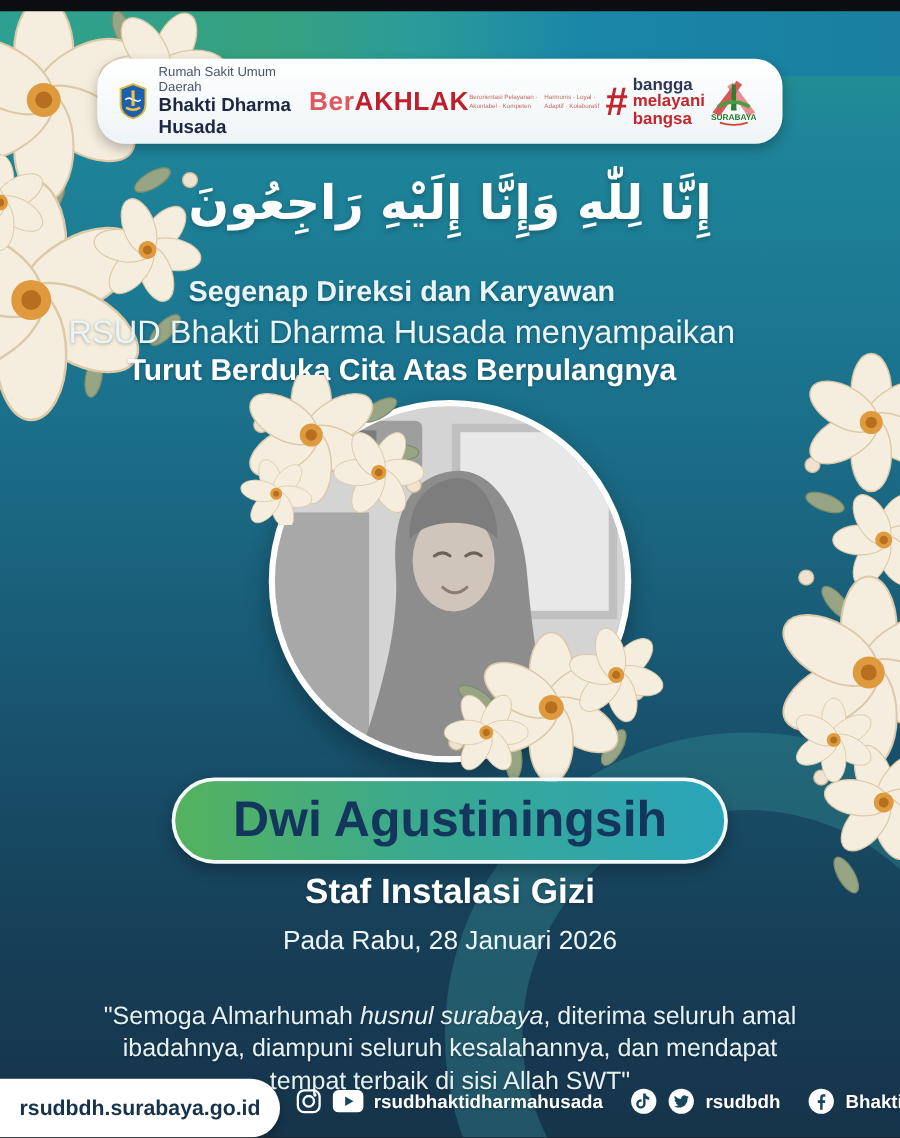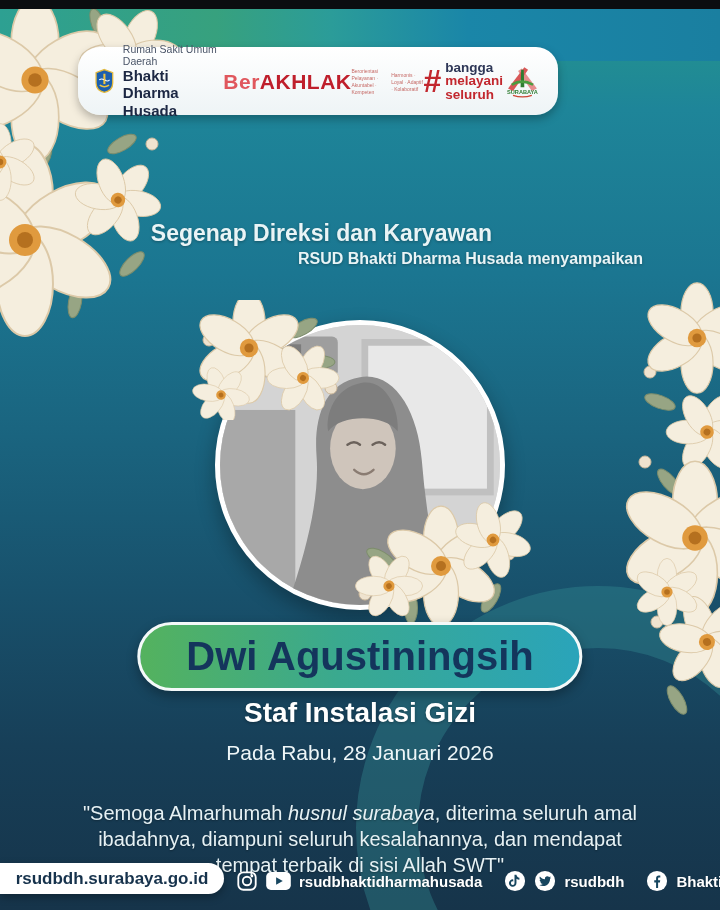--- a/index.html
+++ b/index.html
@@ -7,21 +7,21 @@
     font-family:"Liberation Sans",sans-serif;
     background:linear-gradient(180deg,#25968c 0%,#1e8599 12%,#1b7691 30%,#1a647f 48%,#18516c 65%,#173f58 82%,#16344a 100%);}
   .top-black{position:absolute;top:0;left:0;width:720px;height:9px;background:#0b0d10;z-index:6;}
   .top-band{position:absolute;top:9px;left:0;width:720px;height:52px;z-index:0;
     background:linear-gradient(90deg,#2da092 0%,#37a17e 30%,#2b9c99 46%,#1a86a8 65%,#1a7fa0 100%);}
   .arc{position:absolute;width:360px;height:360px;right:-120px;bottom:-160px;border-radius:50%;
     border:62px solid rgba(52,143,148,.38);z-index:0;}
   svg.deco{position:absolute;z-index:1;pointer-events:none;}
 
   
-  .banner{position:absolute;left:78px;top:47px;width:480px;height:68px;border-radius:22px;
+  .banner{position:absolute;left:78px;top:47px;width:548px;height:68px;border-radius:22px;
     background:linear-gradient(180deg,#ffffff 0%,#eef4f6 100%);box-shadow:0 4px 10px rgba(0,0,0,.28);
     display:flex;align-items:center;justify-content:space-between;padding:0 16px;box-sizing:border-box;z-index:5;}
   .hosp-left{display:flex;align-items:center;gap:8px;}
   .hosp-names{display:flex;flex-direction:column;line-height:1.15;}
   .hosp-type{font-size:10.5px;color:#4a5568;}
   .hosp-name{font-size:15px;font-weight:800;color:#1c2743;}
   .berakhlak{display:flex;flex-direction:row;align-items:center;line-height:1;}
   .berakhlak .ttl{font-size:21px;font-weight:800;letter-spacing:.5px;}
   .berakhlak .ttl .pfx{color:#e0575d;}
   .berakhlak .ttl .mn{color:#bf1f2c;}
@@ -32,21 +32,21 @@
   .bangga .w1{color:#2e3757;}
   .bangga .w2,.bangga .w3{color:#c2272e;}
 
   
   .arabic{position:absolute;top:140px;left:0;width:720px;text-align:center;color:#fff;
     font-family:"DejaVu Sans",sans-serif;font-size:38px;font-weight:700;z-index:2;
     text-shadow:0 2px 4px rgba(0,0,0,.25);}
   .ann{position:absolute;left:0;width:643px;text-align:center;color:#e9f4f6;z-index:2;
     text-shadow:0 1px 3px rgba(0,0,0,.3);}
   .ann.l1{top:220px;font-size:23px;font-weight:600;}
-  .ann.l2{top:250px;font-size:16px;font-weight:700;text-align:right;}
+  .ann.l2{top:250px;font-size:26px;font-weight:400;}
   .ann.l3{top:283px;font-size:24px;font-weight:800;color:#ffffff;}
 
   
   .photo-wrap{position:absolute;left:50%;top:320px;transform:translateX(-50%);width:290px;height:290px;z-index:2;}
   .photo-circle{width:100%;height:100%;border-radius:50%;overflow:hidden;border:5px solid #ffffff;
     box-sizing:border-box;box-shadow:0 8px 20px rgba(0,0,0,.3);background:#d4d4d4;}
   .photo-flower{position:absolute;z-index:3;pointer-events:none;}
   .photo-flower.tl{left:-24px;top:-20px;}
   .photo-flower.br{right:-26px;bottom:-18px;}
 
@@ -59,21 +59,21 @@
   .position{position:absolute;top:697px;left:0;width:720px;text-align:center;color:#fff;
     font-size:28px;font-weight:700;z-index:2;text-shadow:0 1px 3px rgba(0,0,0,.3);}
   .date{position:absolute;top:741px;left:0;width:720px;text-align:center;color:#eef6f8;
     font-size:21px;font-weight:500;z-index:2;}
   .prayer{position:absolute;top:780px;left:50%;transform:translateX(-50%);width:590px;
     text-align:center;color:#e6f1f4;font-size:20px;line-height:1.3;z-index:2;
     text-shadow:0 1px 2px rgba(0,0,0,.3);}
   .prayer .it{font-style:italic;}
 
   
-  .site-pill{position:absolute;left:0;top:863px;width:224px;height:31px;background:#ffffff;
+  .site-pill{position:absolute;left:0;top:863px;width:224px;height:47px;background:#ffffff;
     border-radius:0 26px 26px 0;display:flex;align-items:center;justify-content:center;z-index:4;
     box-shadow:0 3px 8px rgba(0,0,0,.3);}
   .site-pill span{font-size:17px;font-weight:800;color:#16324c;}
   .social{position:absolute;left:236px;top:870px;display:flex;align-items:center;gap:8px;z-index:4;}
   .social .hnd{color:#fff;font-size:15px;font-weight:800;white-space:nowrap;text-shadow:0 1px 2px rgba(0,0,0,.3);}
   .social .gap{width:6px;}
   .icn{display:block;}
 </style>
 </head>
 <body>
@@ -158,35 +158,37 @@
         <span class="pfx">Ber</span><span class="mn">AKHLAK</span>
       </div>
       <div class="tag">Berorientasi Pelayanan · Akuntabel · Kompeten</div>
       <div class="tag">Harmonis · Loyal · Adaptif · Kolaboratif</div>
     </div>
     <div class="bangga">
       <span class="hash">#</span>
       <div class="col">
         <span class="w1">bangga</span>
         <span class="w2">melayani</span>
-        <span class="w3">seluruh</span>
+        <span class="w3">bangsa</span>
       </div>
     </div>
     <svg class="icn" width="62" height="56" viewBox="0 0 62 56">
       <path d="M8 40 L34 6 L40 10 L16 44 Z" fill="#d23a3a" opacity=".85"></path>
       <path d="M54 40 L30 8 L24 12 L46 44 Z" fill="#e06060" opacity=".7"></path>
       <path d="M29 10 L33 10 L34 38 L28 38 Z" fill="#2e7d32"></path>
       <path d="M14 34 q16 -10 34 0" stroke="#4a9c3f" stroke-width="4" fill="none"></path>
       <text x="31" y="48" text-anchor="middle" font-size="9" font-weight="bold" fill="#2e7d32">SURABAYA</text>
       <path d="M16 51 q15 5 30 0" stroke="#c43" stroke-width="2" fill="none"></path>
     </svg>
   </header>
 
+  <div class="arabic">إِنَّا لِلّٰهِ وَإِنَّا إِلَيْهِ رَاجِعُونَ</div>
   <div class="ann l1">Segenap Direksi dan Karyawan</div>
   <div class="ann l2">RSUD Bhakti Dharma Husada menyampaikan</div>
+  <div class="ann l3">Turut Berduka Cita Atas Berpulangnya</div>
 
   <div class="photo-wrap">
     <div class="photo-circle">
       <svg width="280" height="280" viewBox="0 0 290 290">
         <rect width="290" height="290" fill="#d4d4d4"></rect>
         <rect x="150" y="18" width="130" height="155" fill="#e8e8e8" stroke="#c0c0c0" stroke-width="7"></rect>
         <rect x="40" y="12" width="82" height="42" rx="6" fill="#9e9e9e"></rect>
         <rect x="58" y="20" width="26" height="16" fill="#7c7c7c"></rect>
         <rect x="0" y="88" width="78" height="202" fill="#a8a8a8"></rect>
         <path d="M190 290 C198 232 228 200 258 210 L290 232 L290 290 Z" fill="#b3b3b3"></path>

